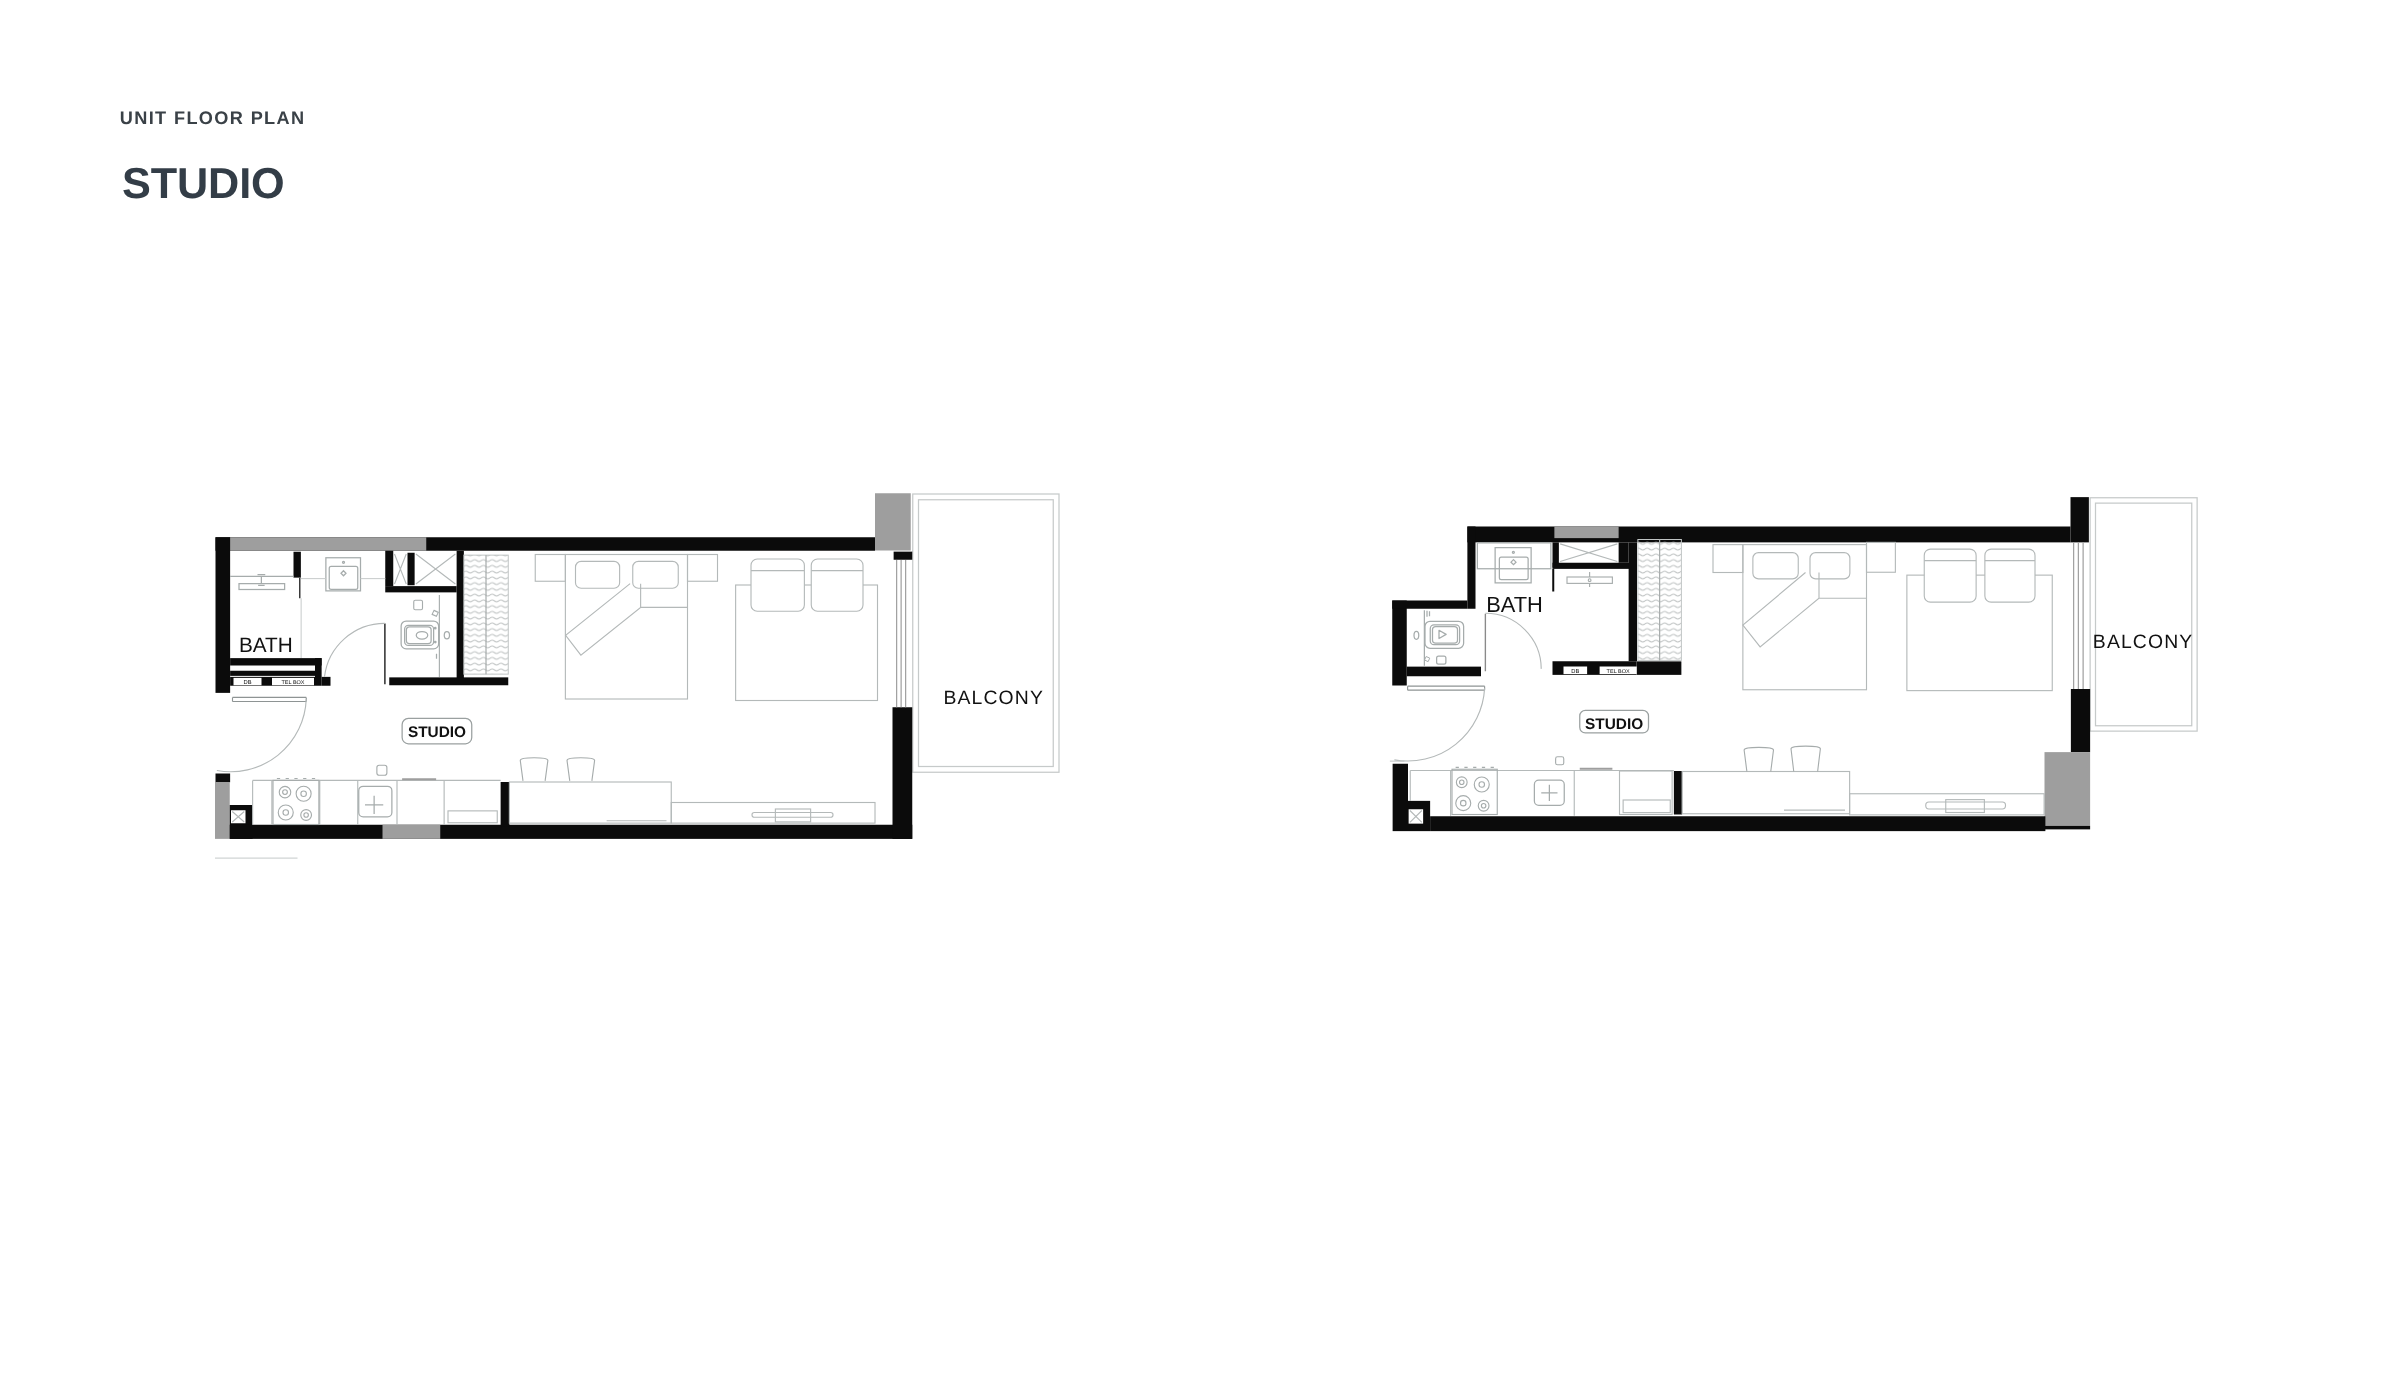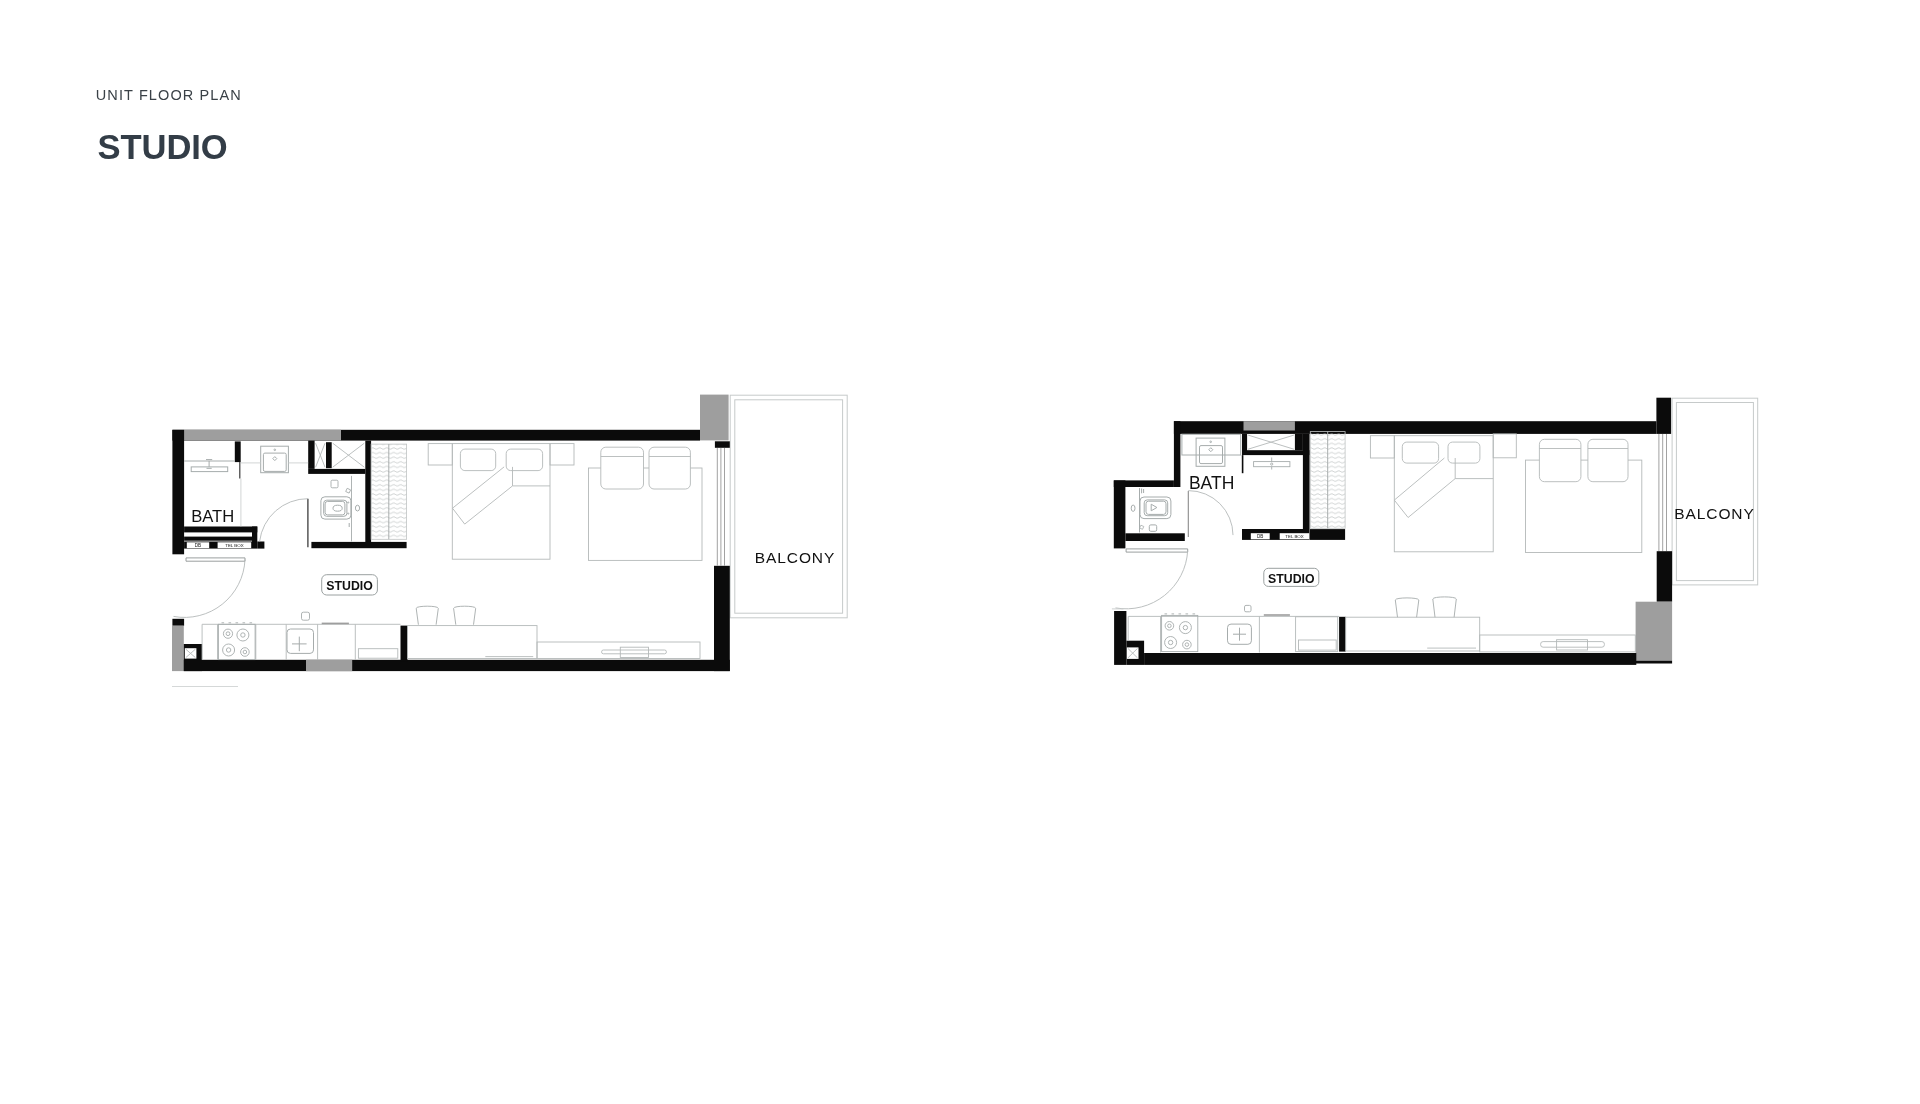--- a/index.html
+++ b/index.html
@@ -1,16 +1,16 @@
 <!DOCTYPE html>
 <html><head>
 <meta charset="utf-8">
 <style>
 html,body{margin:0;padding:0;background:#ffffff;width:1920px;height:1104px;overflow:hidden;font-family:"Liberation Sans",sans-serif;}
-.kicker{position:absolute;left:95.8px;top:86.8px;font-size:14.5px;letter-spacing:1.1px;color:#3a4147;font-weight:400;transform:translateZ(0);}
+.kicker{position:absolute;left:95.8px;top:86.8px;font-size:14.5px;letter-spacing:1.1px;color:#3a4147;font-weight:700;transform:translateZ(0);}
 .title{position:absolute;left:97.6px;top:128.2px;font-size:34.6px;font-weight:700;color:#333d47;letter-spacing:-0.1px;margin:0;transform:translateZ(0);}
 svg{position:absolute;left:0;top:0;transform:translateZ(0);}
 </style>
 </head>
 <body>
 
 <div class="kicker">UNIT FLOOR PLAN</div>
 
 <div class="title">STUDIO</div>
 <svg width="1920" height="1104" viewBox="0 0 1920 1104">

